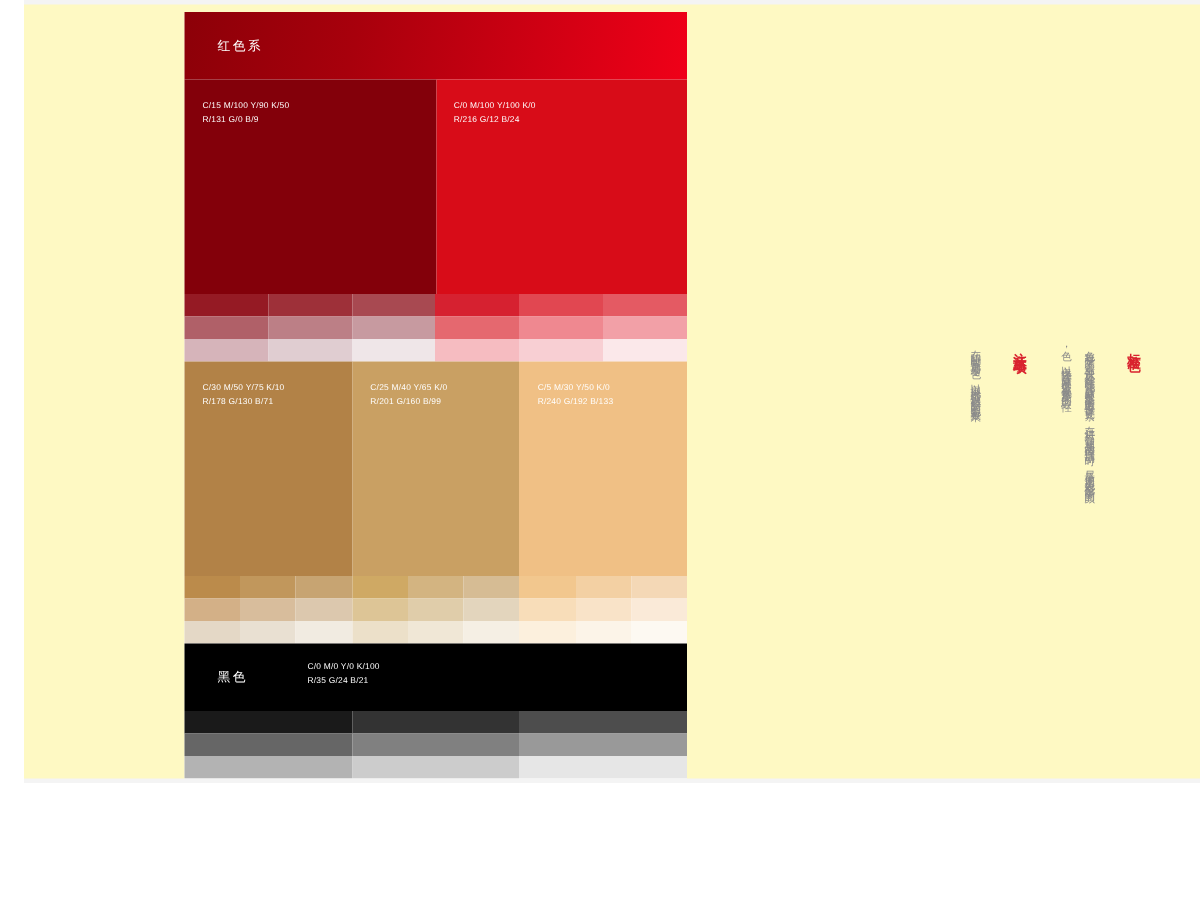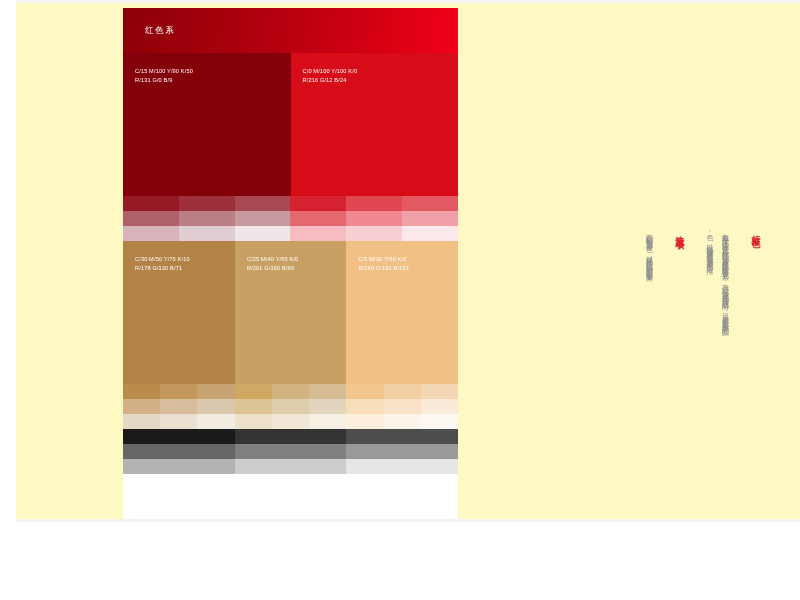--- a/index.html
+++ b/index.html
@@ -281,20 +281,27 @@
             <div class="tint-cell" style="background: rgb(240, 231, 214); width: 11.1111%;"></div>
             <div class="tint-cell" style="background: rgb(245, 239, 228); width: 11.1111%;"></div>
             <div class="tint-cell" style="background: rgb(252, 240, 221); width: 11.1111%;"></div>
             <div class="tint-cell" style="background: rgb(252, 244, 232); width: 11.1111%;"></div>
             <div class="tint-cell" style="background: rgb(253, 249, 242); width: 11.1111%;"></div>
           </div>
         </div>
     </div>
 
     <div class="family">
+      <div class="family-band" id="black-band" style="background: rgb(0, 0, 0);">
+        <span id="black-label-inline">黑色</span>
+        <div id="black-chip-text">
+          <span class="ln">C/0 M/0 Y/0 K/100</span>
+          <span class="ln">R/35 G/24 B/21</span>
+        </div>
+      </div>
       <div class="tints" id="black-tints">
           <div class="tint-row">
             <div class="tint-cell" style="background: rgb(26, 26, 26); width: 33.3333%;"></div>
             <div class="tint-cell" style="background: rgb(51, 51, 51); width: 33.3333%;"></div>
             <div class="tint-cell" style="background: rgb(77, 77, 77); width: 33.3333%;"></div>
           </div>
           <div class="tint-row">
             <div class="tint-cell" style="background: rgb(102, 102, 102); width: 33.3333%;"></div>
             <div class="tint-cell" style="background: rgb(128, 128, 128); width: 33.3333%;"></div>
             <div class="tint-cell" style="background: rgb(153, 153, 153); width: 33.3333%;"></div>

